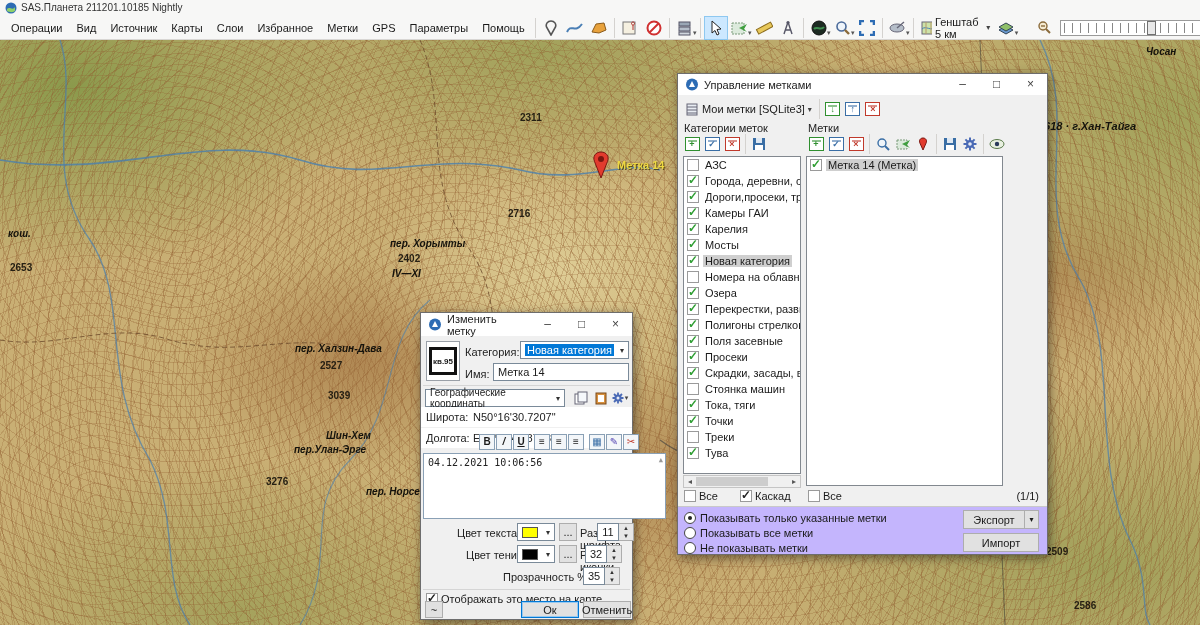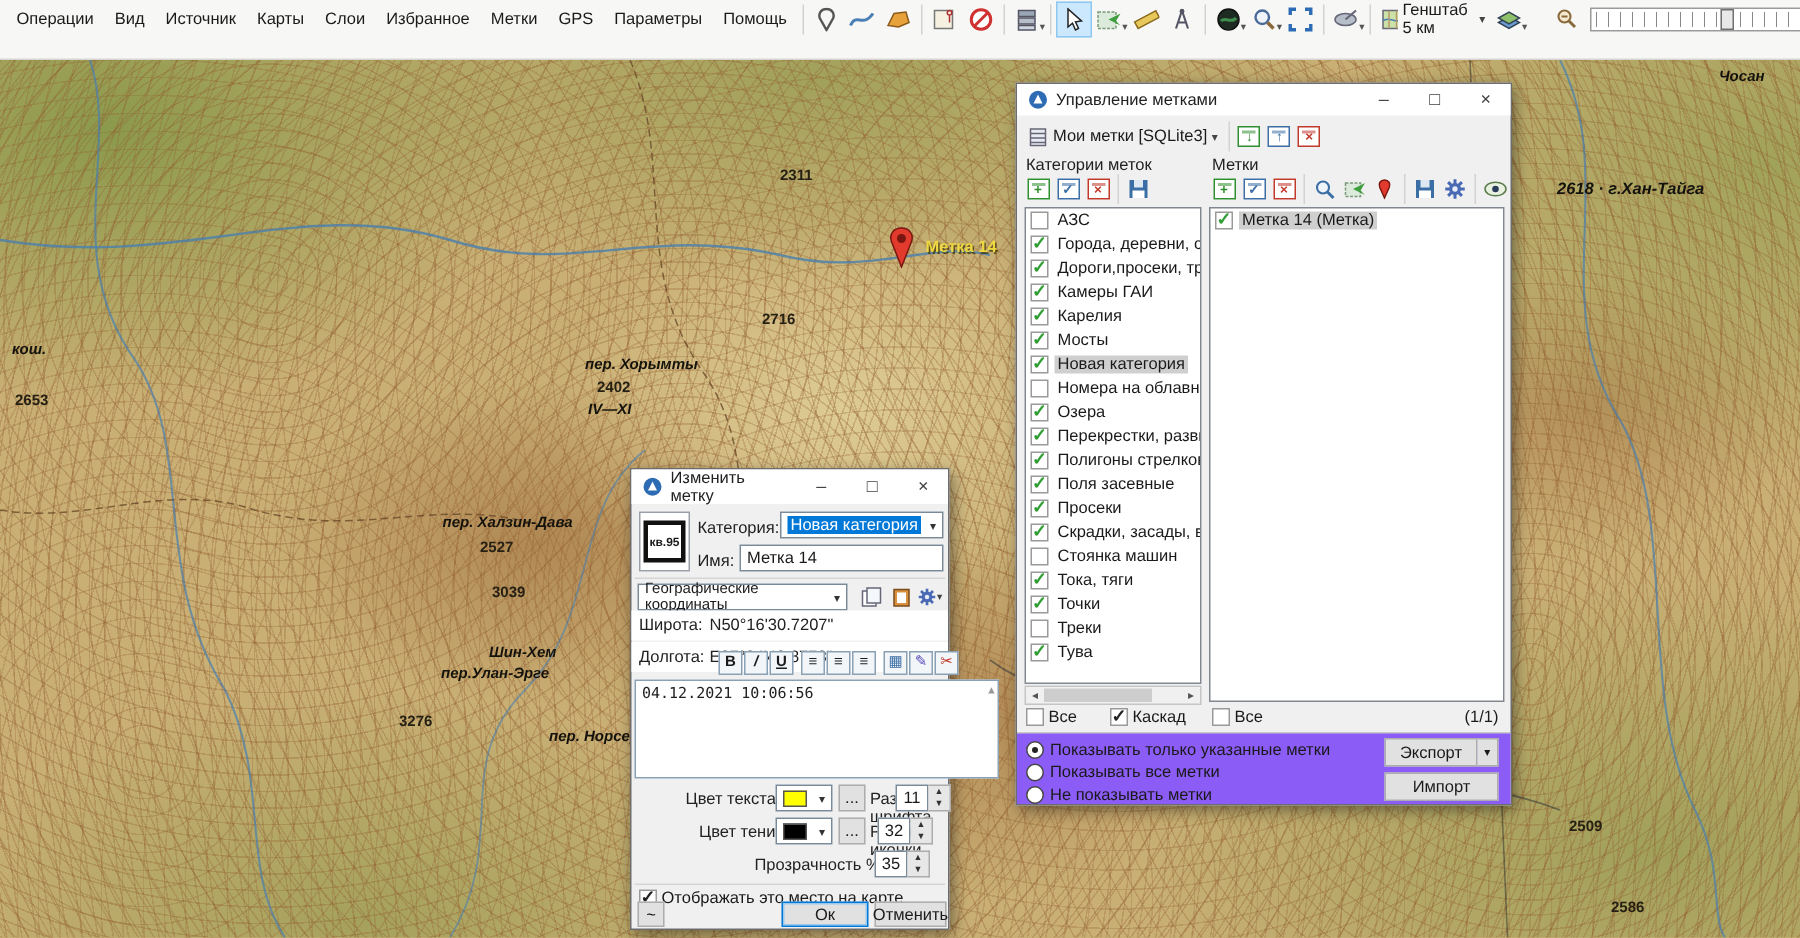--- a/index.html
+++ b/index.html
@@ -97,20 +97,27 @@
   .hscroll .htrack { flex:1; height:100%; position:relative; }
   .hscroll .hthumb { position:absolute; left:0; top:1px; bottom:1px; width:78%; background:#cdcdcd;}
 
   .panel-label { position:absolute; color:#222; }
   .chk-inline { position:absolute; display:flex; align-items:center; gap:3px;}
 </style>
 </head>
 <body>
 
 <div class="chrome">
+  <div class="app-titlebar">
+    <svg width="12" height="12">
+        <circle cx="6" cy="6" r="5.5" fill="#2d6cb4"></circle>
+        <path d="M2 7 C4 4,8 9,10 5 L10 9 C7 11,4 10,2 9 Z" fill="#8fd06a"></path>
+      </svg>
+    <span>SAS.Планета 211201.10185 Nightly</span>
+  </div>
   <div class="menubar">
     <div style="display:flex">
 
     <span class="menu-item">Операции</span>
         <span class="menu-item">Вид</span>
         <span class="menu-item">Источник</span>
         <span class="menu-item">Карты</span>
         <span class="menu-item">Слои</span>
         <span class="menu-item">Избранное</span>
         <span class="menu-item">Метки</span>
@@ -278,21 +285,21 @@
       <div class="map-label elev" style="left: 1074px; top: 560px;">2586</div>
     </div>
 
   <svg class="map-pin" width="20" height="28">
     <path d="M10 1 C4.5 1,1.5 5.5,3.5 10.5 L10 27 L16.5 10.5 C18.5 5.5,15.5 1,10 1 Z" fill="#e23b2e" stroke="#7a1610" stroke-width="1"></path>
     <circle cx="10" cy="8" r="3" fill="#7a1610"></circle>
   </svg>
   <div class="pin-label">Метка 14</div>
 </div>
 
-<div class="win" style="left:677px; top:55px; width:331px; height:482px;">
+<div class="win" style="left:677px; top:73px; width:371px; height:482px;">
   <div class="win-title">
     <svg width="14" height="13">
         <circle cx="7" cy="6.5" r="6" fill="#2d6cb4"></circle>
         <path d="M4 9 L7 3 L10 9 Z" fill="#fff"></path>
       </svg>
     <span class="t">Управление метками</span>
     <span class="wbtn">–</span>
     <span class="wbtn">□</span>
     <span class="wbtn close">×</span>
   </div>
@@ -511,21 +518,21 @@
         <span class="cb checked"></span>
         <span class="li-label">Метка 14 (Метка)</span>
       </div>
     </div>
   <div class="chk-inline" style="left:130px; top:416px;">
     <span class="cb dark"></span>
     <span>Все</span>
   </div>
   <div style="position:absolute; right:8px; top:416px;">(1/1)</div>
 
-  <div style="position:absolute; left:0; right:0; top:432px; bottom:0; border-top:1px solid #c9c9c9; background:#8b5cf6;">
+  <div style="position:absolute; left:0; right:0; top:432px; bottom:0; border-top:1px solid #c9c9c9; background:#c4b5fd;">
     <div style="position:absolute; left:6px; top:5px; display:flex; flex-direction:column; gap:3px;">
 
         <div style="display:flex; align-items:center; gap:4px;">
           <span class="radio on"></span>
           <span>Показывать только указанные метки</span>
         </div>
 
         <div style="display:flex; align-items:flex-end; gap:4px;">
           <span class="radio"></span>
           <span>Показывать все метки</span>

